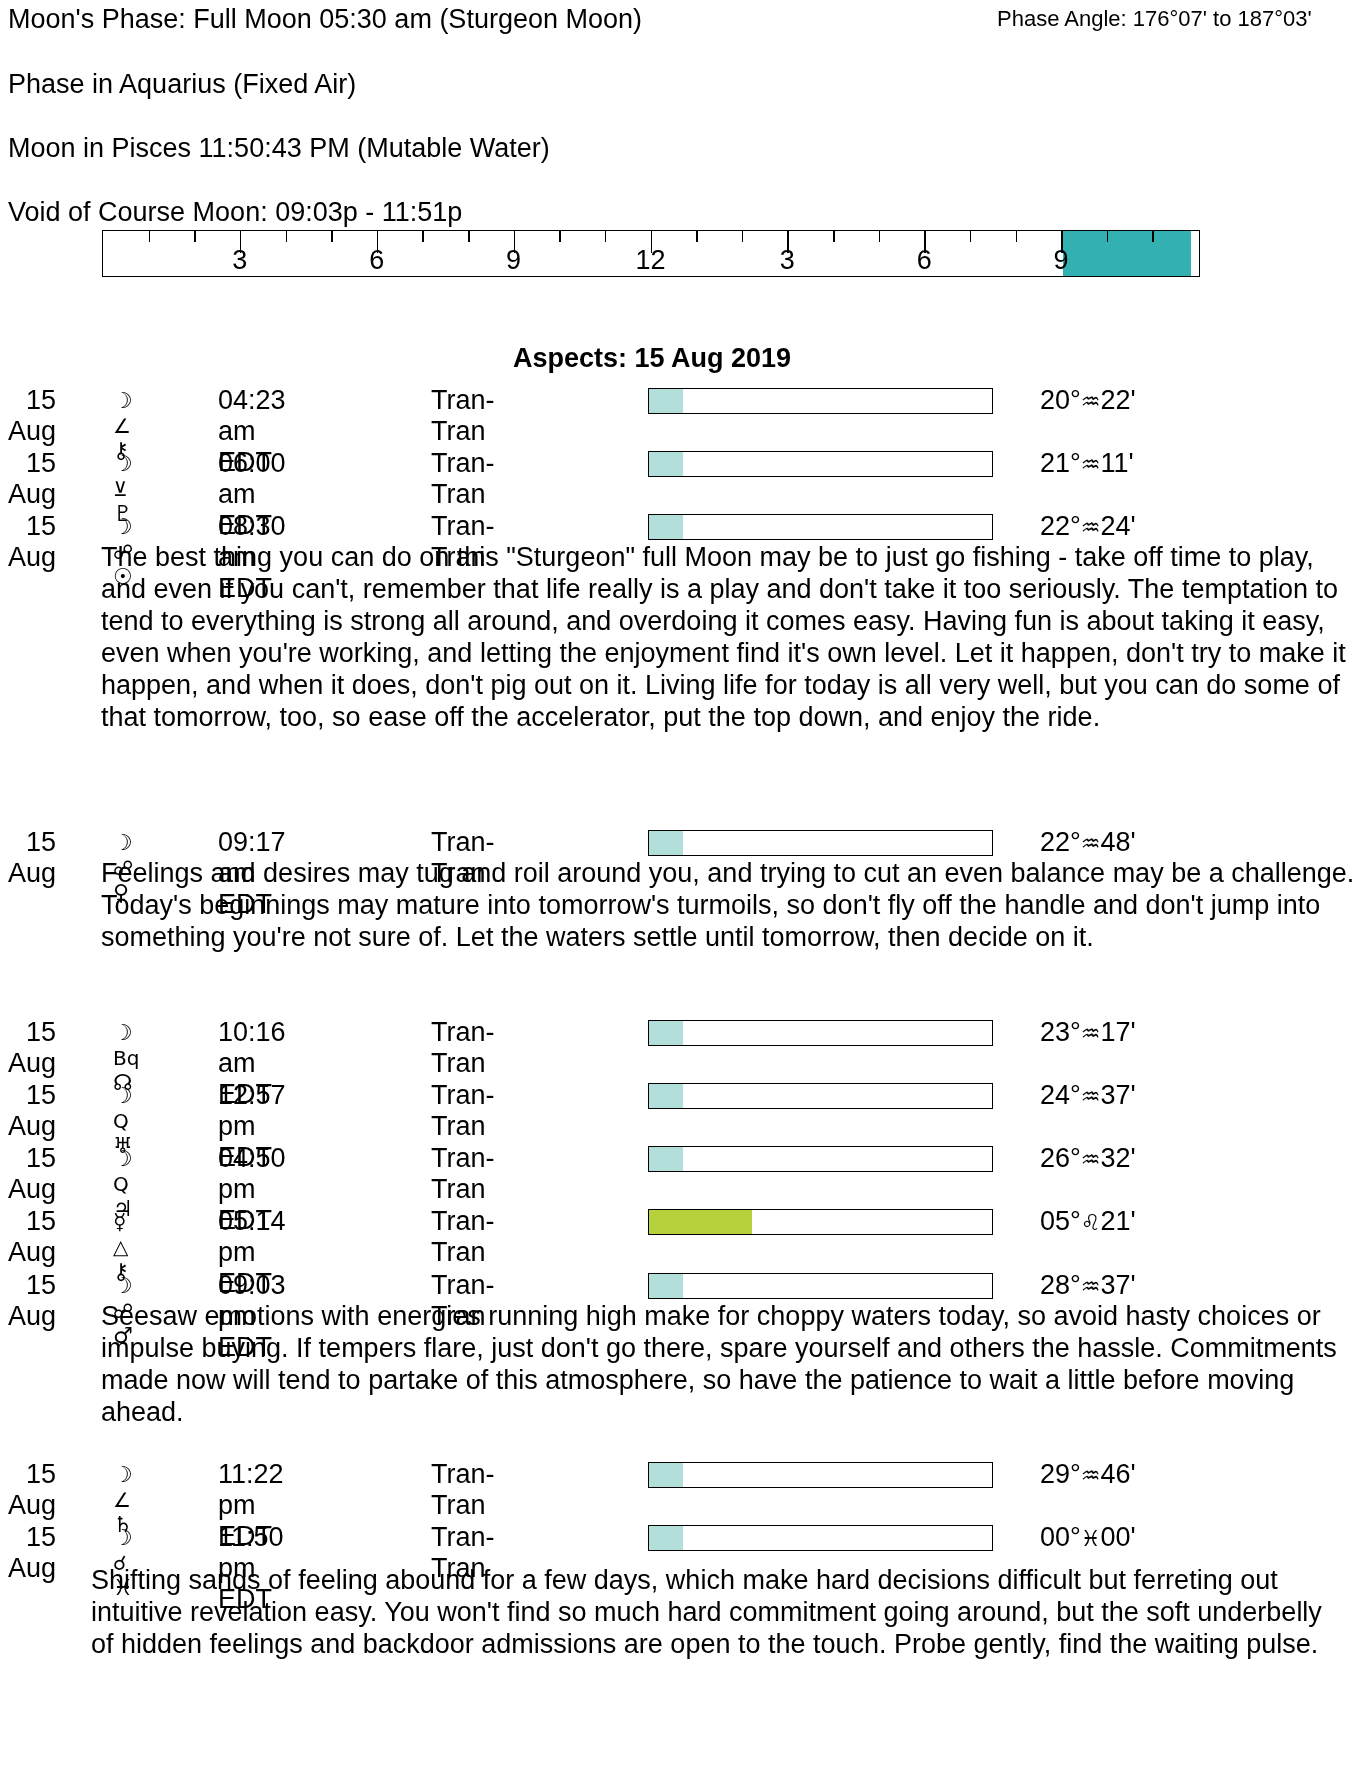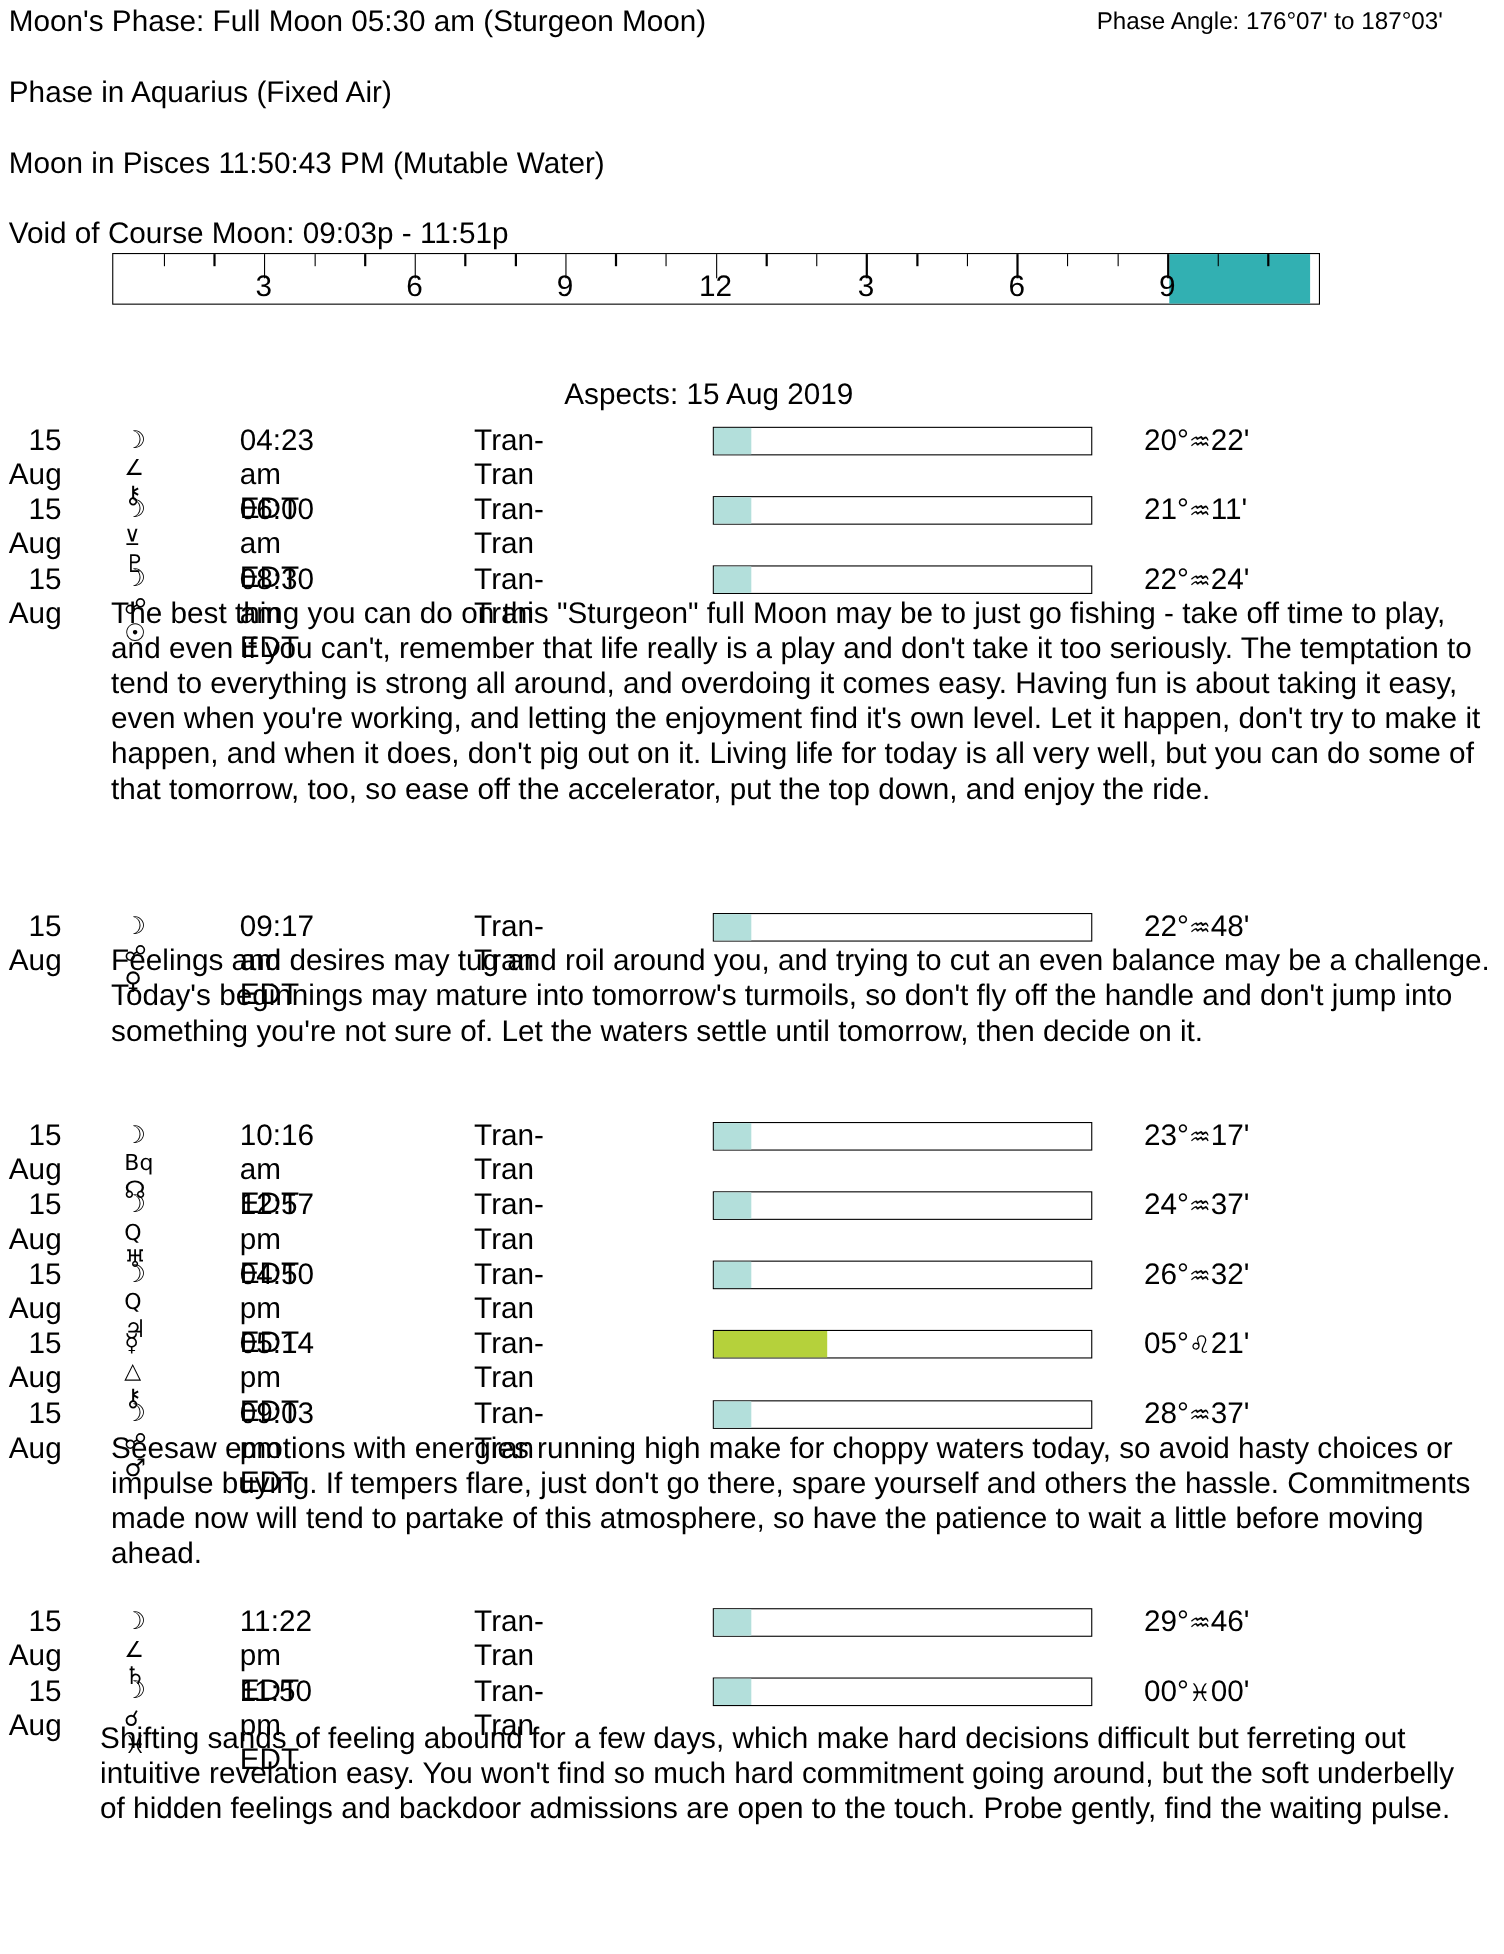--- a/index.html
+++ b/index.html
@@ -14,21 +14,21 @@
   
   #voc-bar {
     position: absolute; left: 102px; top: 230px; width: 1098px; height: 47px;
     border: 1.5px solid #000; box-sizing: border-box; background: #fff;
   }
   #voc-fill { position: absolute; top: 0; bottom: 0; }
   .tick { position: absolute; top: 0; width: 1.5px; background: #000; }
   .tick.minor { height: 11px; }
   .tick.major { height: 22px; }
   .tick-label { position: absolute; top: 14px; font-size: 27px; transform: translateX(-50%); }
-  .aspects-title { font-size: 27px; left: 513px; top: 343px; }
+  .aspects-title { font-size: 27px; left: 513px; top: 343px; font-weight: bold; }
   .row { position: absolute; left: 8px; height: 34px; font-size: 27px; }
   .row .date { position: absolute; left: 0; text-align: right; }
   .row .glyphs { position: absolute; left: 105px; font-family: "DejaVu Sans", sans-serif; font-size: 22px; top: 3px; }
   .row .glyphs span { display: inline-block; width: 33px; text-align: left; }
   .row .glyphs .aspg { font-size: 20px; }
   .row .time { position: absolute; left: 210px; }
   .row .type { position: absolute; left: 423px; }
   .row .pbar {
     position: absolute; left: 640px; top: 3px; width: 345px; height: 26px;
     border: 1.5px solid #000; box-sizing: border-box; background: #fff;

